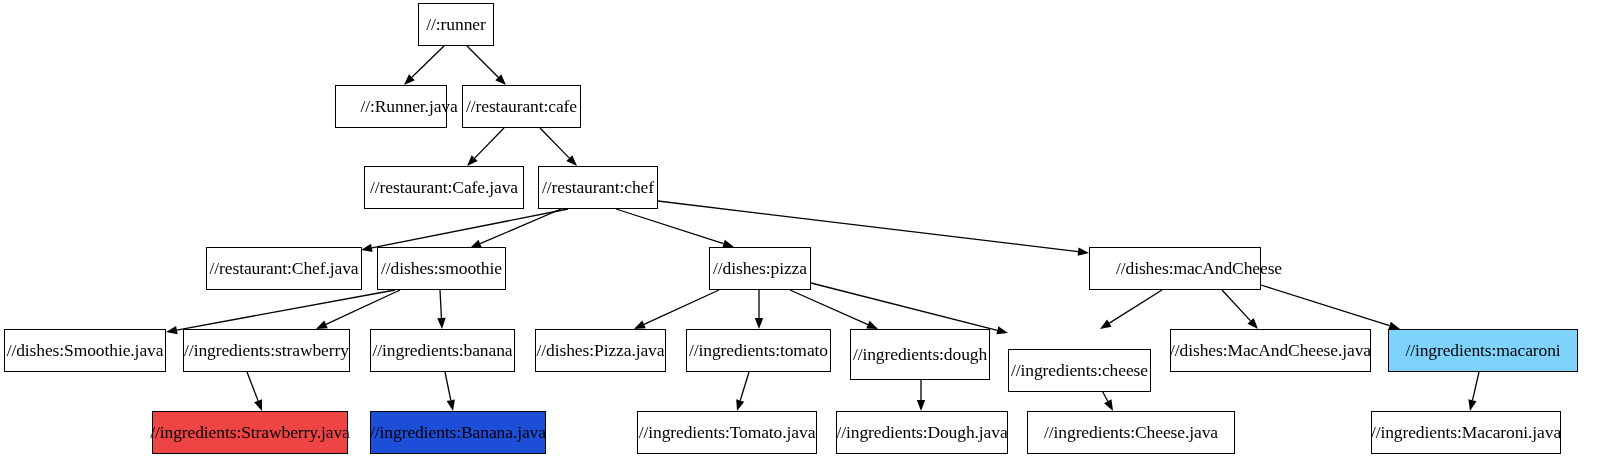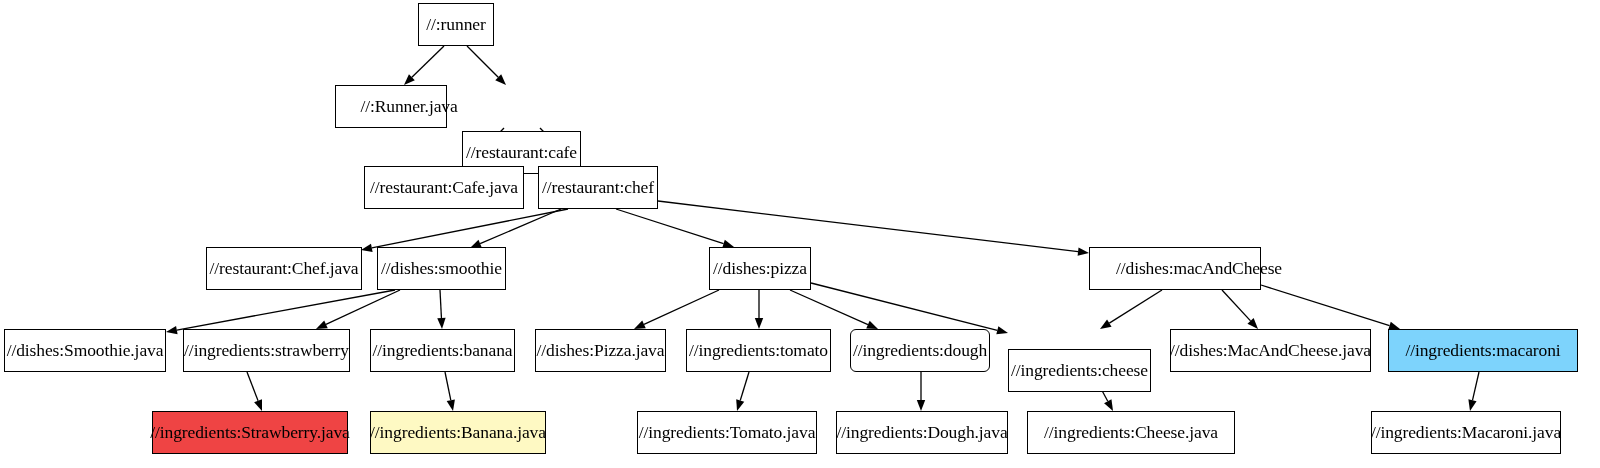--- a/index.html
+++ b/index.html
@@ -153,21 +153,21 @@
         <polygon points="1470,411 1468.3810115517688,399.33728691922437 1476.5658975956037,401.226106775494" fill="#000000"></polygon>
       </g>
     </svg>
   <div id="node-layer">
       <div class="graph-node" style="left: 418px; top: 3px; width: 76px; height: 43px; border-color: rgb(0, 0, 0); background: rgb(255, 255, 255);">
         <span class="node-label">//:runner</span>
       </div>
       <div class="graph-node" style="left: 335px; top: 85px; width: 112px; height: 43px; border-color: rgb(0, 0, 0); background: rgb(255, 255, 255); padding-left: 36px;">
         <span class="node-label">//:Runner.java</span>
       </div>
-      <div class="graph-node" style="left: 462px; top: 85px; width: 119px; height: 43px; border-color: rgb(0, 0, 0); background: rgb(255, 255, 255); margin-top: 46px;">
+      <div class="graph-node" style="left: 462px; top: 85px; width: 119px; height: 43px; border-color: rgb(0, 0, 0); background: rgb(255, 255, 255);">
         <span class="node-label">//restaurant:cafe</span>
       </div>
       <div class="graph-node" style="left: 364px; top: 166px; width: 160px; height: 43px; border-color: rgb(0, 0, 0); background: rgb(255, 255, 255);">
         <span class="node-label">//restaurant:Cafe.java</span>
       </div>
       <div class="graph-node" style="left: 538px; top: 166px; width: 120px; height: 43px; border-color: rgb(0, 0, 0); background: rgb(255, 255, 255);">
         <span class="node-label">//restaurant:chef</span>
       </div>
       <div class="graph-node" style="left: 206px; top: 247px; width: 156px; height: 43px; border-color: rgb(0, 0, 0); background: rgb(255, 255, 255);">
         <span class="node-label">//restaurant:Chef.java</span>
@@ -189,36 +189,36 @@
       </div>
       <div class="graph-node" style="left: 370px; top: 329px; width: 145px; height: 43px; border-color: rgb(0, 0, 0); background: rgb(255, 255, 255);">
         <span class="node-label">//ingredients:banana</span>
       </div>
       <div class="graph-node" style="left: 535px; top: 329px; width: 131px; height: 43px; border-color: rgb(0, 0, 0); background: rgb(255, 255, 255);">
         <span class="node-label">//dishes:Pizza.java</span>
       </div>
       <div class="graph-node" style="left: 686px; top: 329px; width: 145px; height: 43px; border-color: rgb(0, 0, 0); background: rgb(255, 255, 255);">
         <span class="node-label">//ingredients:tomato</span>
       </div>
-      <div class="graph-node" style="left: 850px; top: 329px; width: 140px; height: 43px; border-color: rgb(0, 0, 0); background: rgb(255, 255, 255); border-radius: 6px;">
+      <div class="graph-node" style="left: 850px; top: 329px; width: 140px; height: 51px; border-color: rgb(0, 0, 0); background: rgb(255, 255, 255);">
         <span class="node-label">//ingredients:dough</span>
       </div>
       <div class="graph-node" style="left: 1008px; top: 329px; width: 143px; height: 43px; border-color: rgb(0, 0, 0); background: rgb(255, 255, 255); margin-top: 20px;">
         <span class="node-label">//ingredients:cheese</span>
       </div>
       <div class="graph-node" style="left: 1170px; top: 329px; width: 201px; height: 43px; border-color: rgb(0, 0, 0); background: rgb(255, 255, 255);">
         <span class="node-label">//dishes:MacAndCheese.java</span>
       </div>
       <div class="graph-node" style="left: 1388px; top: 329px; width: 190px; height: 43px; border-color: rgb(0, 0, 0); background: #7dd3fc;">
         <span class="node-label">//ingredients:macaroni</span>
       </div>
       <div class="graph-node" style="left: 152px; top: 411px; width: 196px; height: 43px; border-color: rgb(0, 0, 0); background: #ef4444;">
         <span class="node-label">//ingredients:Strawberry.java</span>
       </div>
-      <div class="graph-node" style="left: 370px; top: 411px; width: 176px; height: 43px; border-color: rgb(0, 0, 0); background: #fef9c3; text-align: right;">
+      <div class="graph-node" style="left: 370px; top: 411px; width: 176px; height: 43px; border-color: rgb(0, 0, 0); background: #1d4ed8; text-align: right;">
         <span class="node-label">//ingredients:Banana.java</span>
       </div>
       <div class="graph-node" style="left: 637px; top: 411px; width: 180px; height: 43px; border-color: rgb(0, 0, 0); background: rgb(255, 255, 255);">
         <span class="node-label">//ingredients:Tomato.java</span>
       </div>
       <div class="graph-node" style="left: 836px; top: 411px; width: 172px; height: 43px; border-color: rgb(0, 0, 0); background: rgb(255, 255, 255);">
         <span class="node-label">//ingredients:Dough.java</span>
       </div>
       <div class="graph-node" style="left: 1027px; top: 411px; width: 208px; height: 43px; border-color: rgb(0, 0, 0); background: rgb(255, 255, 255);">
         <span class="node-label">//ingredients:Cheese.java</span>

